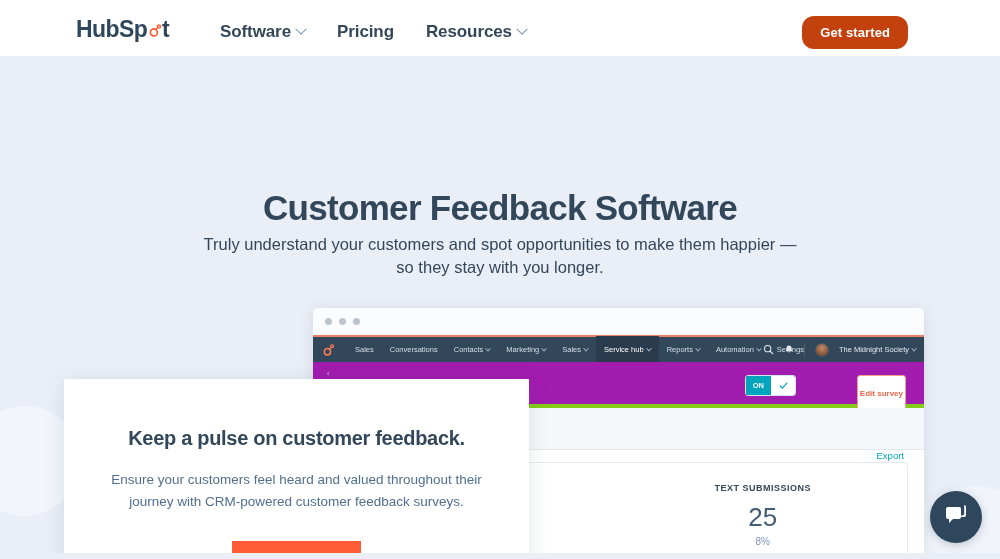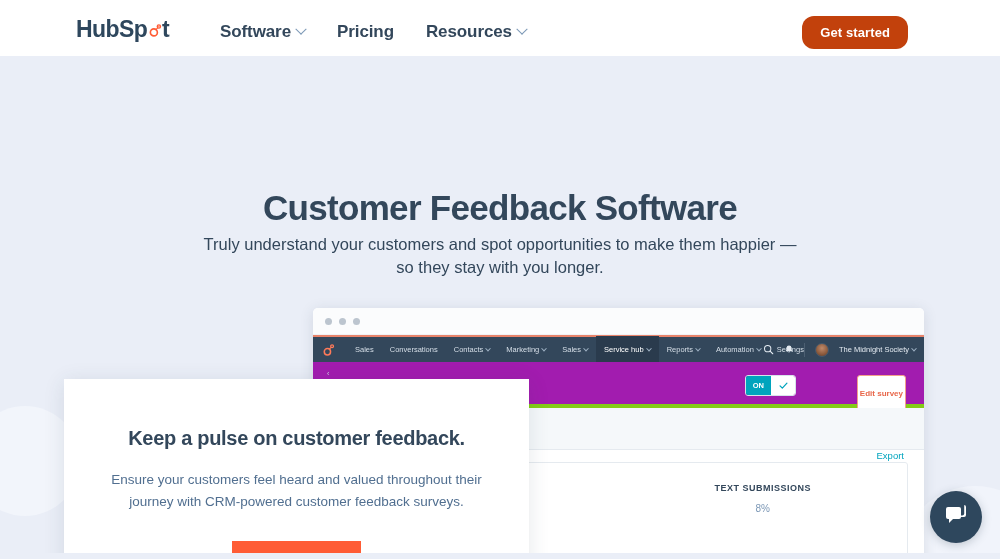--- a/index.html
+++ b/index.html
@@ -495,20 +495,21 @@
     </div>
 
     <div class="stats-card">
       <div class="stat">
         <div class="stat-label">SUBMISSIONS</div>
         <div class="stat-value">204</div>
         <div class="stat-pct">42%</div>
       </div>
       <div class="stat">
         <div class="stat-label">TEXT SUBMISSIONS</div>
+        <div class="stat-value">25</div>
         <div class="stat-pct">8%</div>
       </div>
     </div>
   </div>
 
   <div class="promo-card">
     <div class="promo-title">Keep a pulse on customer feedback.</div>
     <div class="promo-body">Ensure your customers feel heard and valued throughout their journey with CRM-powered customer feedback surveys.</div>
     <button class="promo-btn">Get a demo</button>
   </div>

